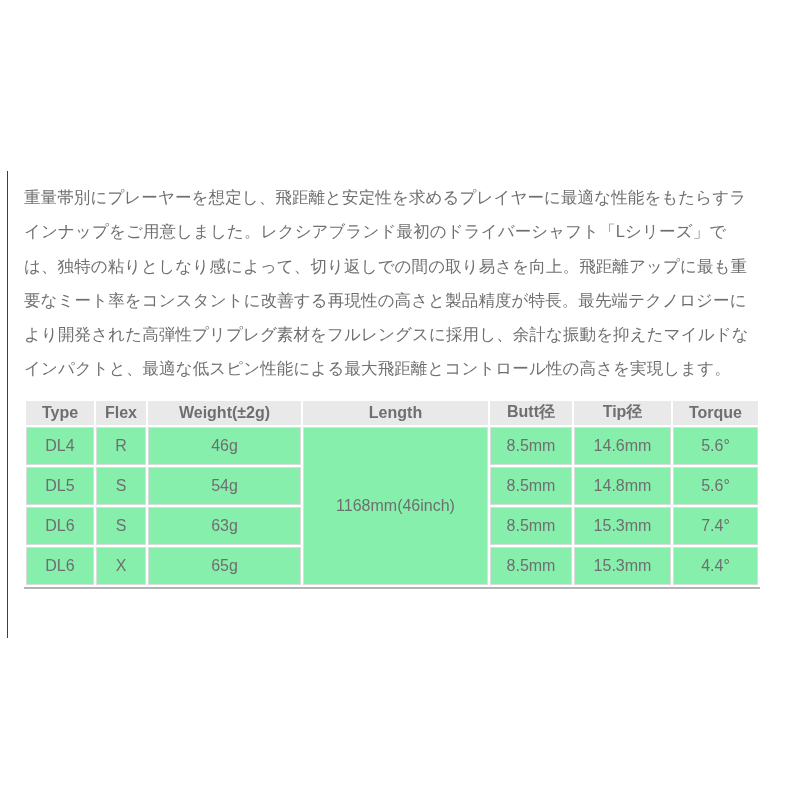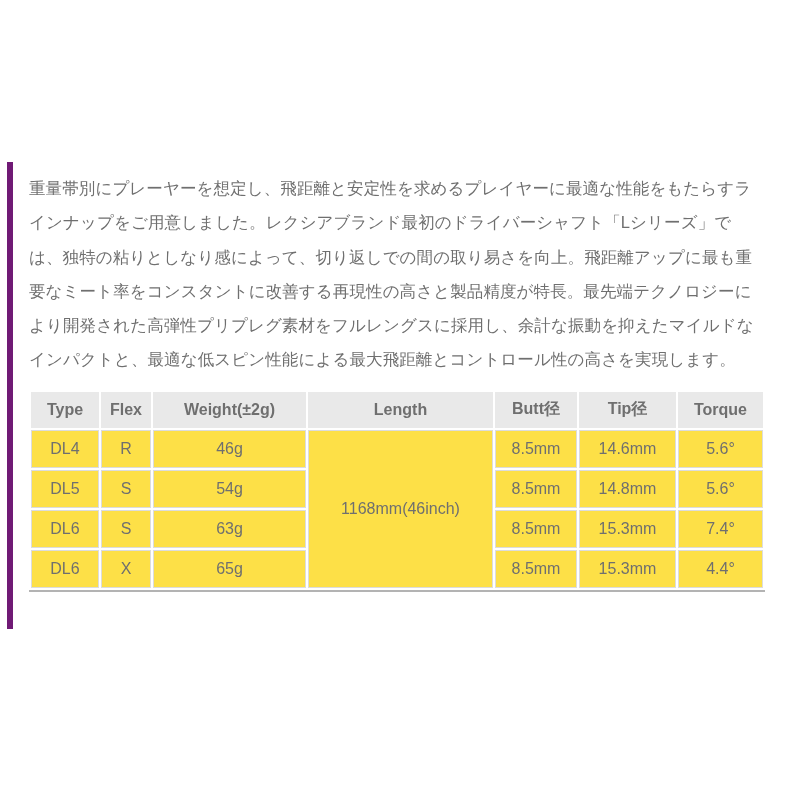--- a/index.html
+++ b/index.html
@@ -10,25 +10,25 @@
     width: 800px;
     height: 800px;
     position: relative;
     background: #ffffff;
     overflow: hidden;
     font-family: "Liberation Sans", "DejaVu Sans", sans-serif;
   }
   .content-panel {
     position: absolute;
     left: 7px;
-    top: 162px;
+    top: 171px;
     width: 770px;
     height: 467px;
     box-sizing: border-box;
-    border-left: 6px solid #701a75;
+    border-left: 1px solid #701a75;
     padding: 9px 0 0 16px;
   }
   .description {
     margin: 0;
     width: 734px;
     font-size: 16.5px;
     line-height: 34.3px;
     letter-spacing: 0.1px;
     color: #6f6f6f;
     text-align: left;
@@ -40,26 +40,26 @@
     border-collapse: separate;
     border-spacing: 2px;
     border-bottom: 2px solid #b3b3b3;
     text-align: center;
     color: #6f6f6f;
     font-size: 16px;
   }
   .spec-table th {
     background: #e9e9e9;
     font-weight: 600;
-    height: 36px;
+    height: 24px;
     padding: 0 2px;
     color: #6f6f6f;
   }
   .spec-table td {
-    background: #fde047;
+    background: #86efac;
     border: 1px solid #dcdcdc;
     height: 36px;
     padding: 0 2px;
     vertical-align: middle;
   }
 </style>
 </head>
 <body>
 
 <div class="content-panel">

